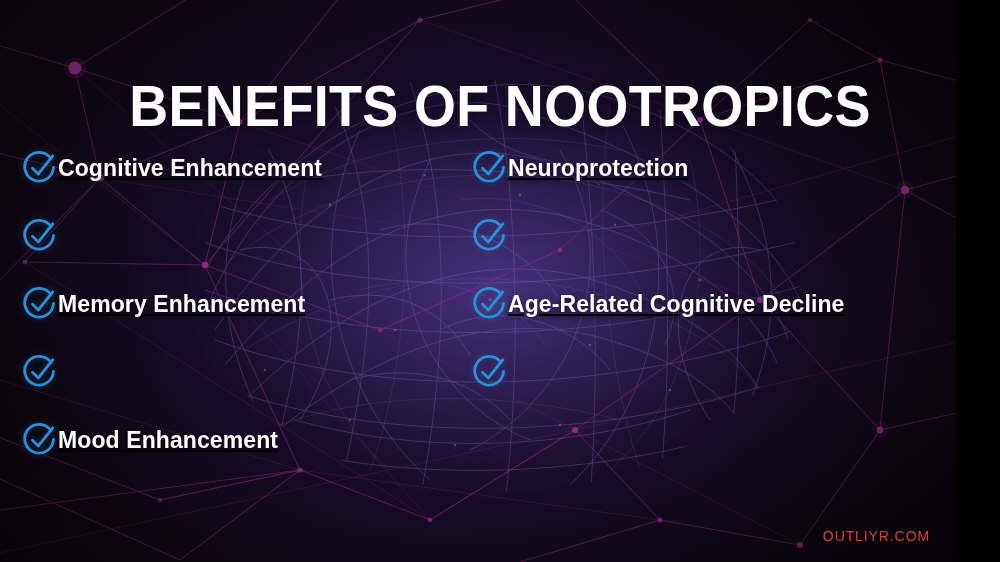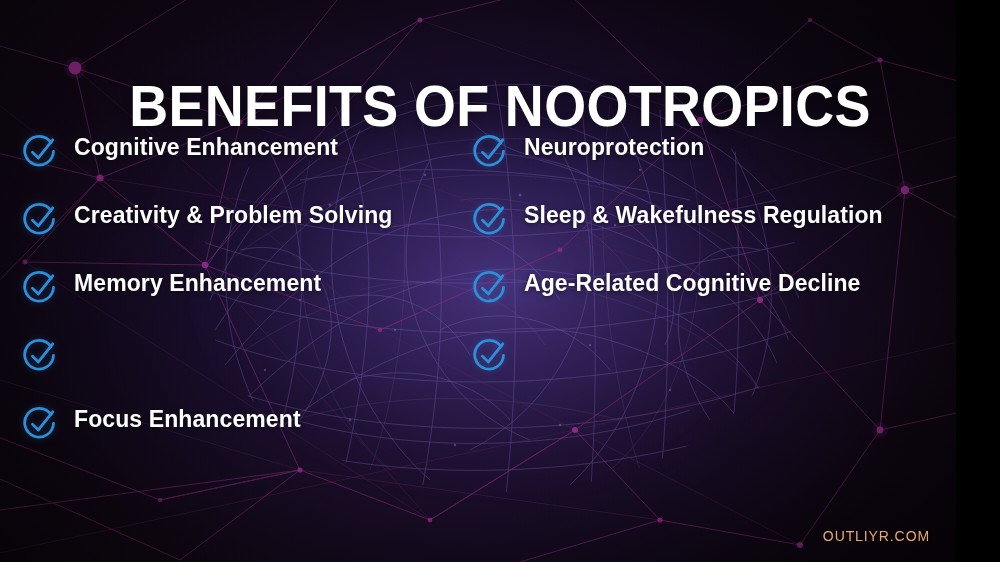--- a/index.html
+++ b/index.html
@@ -63,22 +63,23 @@
   
   .column {
     position: absolute;
     top: 134px;
   }
   #col-left  { left: 22px;  width: 430px; }
   #col-right { left: 472px; width: 540px; }
 
   .benefit-row {
     display: flex;
+    align-items: center;
     height: 68px;
-    gap: 16px;
+    text-decoration: underline;
   }
   .check-icon {
     flex: 0 0 auto;
     width: 36px;
     height: 36px;
     display: block;
     filter: drop-shadow(0 0 3px rgba(41,134,212,0.35));
   }
   .benefit-label {
     color: #ffffff;
@@ -88,21 +89,21 @@
     letter-spacing: 0.1px;
     white-space: nowrap;
     text-shadow: 0 1px 5px rgba(0,0,0,0.6);
   }
 
   
   #watermark {
     position: absolute;
     right: 26px;
     bottom: 18px;
-    color: #fdba74;
+    color: #ef4444;
     font-size: 14px;
     letter-spacing: 0.9px;
     font-weight: 400;
     opacity: 0.92;
   }
 </style>
 </head>
 <body>
 
 <div id="canvas">
@@ -274,58 +275,56 @@
         <path d="M32.2 9.5 A16 16 0 1 0 35 19.2" fill="none" stroke="#2e8fd8" stroke-width="3.1" stroke-linecap="round"></path>
         <path d="M11.6 20.3 L18.2 26.6 L34.2 6.4" fill="none" stroke="#2e8fd8" stroke-width="3.1" stroke-linecap="round" stroke-linejoin="round"></path>
       </svg>
       <span class="benefit-label">Cognitive Enhancement</span>
     </div>
     <div class="benefit-row">
       <svg class="check-icon" viewBox="0 0 40 40">
         <path d="M32.2 9.5 A16 16 0 1 0 35 19.2" fill="none" stroke="#2e8fd8" stroke-width="3.1" stroke-linecap="round"></path>
         <path d="M11.6 20.3 L18.2 26.6 L34.2 6.4" fill="none" stroke="#2e8fd8" stroke-width="3.1" stroke-linecap="round" stroke-linejoin="round"></path>
       </svg>
-      <span class="benefit-label">Creativity &amp; Problem Solving</span>
     </div>
     <div class="benefit-row">
       <svg class="check-icon" viewBox="0 0 40 40">
         <path d="M32.2 9.5 A16 16 0 1 0 35 19.2" fill="none" stroke="#2e8fd8" stroke-width="3.1" stroke-linecap="round"></path>
         <path d="M11.6 20.3 L18.2 26.6 L34.2 6.4" fill="none" stroke="#2e8fd8" stroke-width="3.1" stroke-linecap="round" stroke-linejoin="round"></path>
       </svg>
       <span class="benefit-label">Memory Enhancement</span>
     </div>
     <div class="benefit-row">
       <svg class="check-icon" viewBox="0 0 40 40">
         <path d="M32.2 9.5 A16 16 0 1 0 35 19.2" fill="none" stroke="#2e8fd8" stroke-width="3.1" stroke-linecap="round"></path>
         <path d="M11.6 20.3 L18.2 26.6 L34.2 6.4" fill="none" stroke="#2e8fd8" stroke-width="3.1" stroke-linecap="round" stroke-linejoin="round"></path>
       </svg>
     </div>
     <div class="benefit-row">
       <svg class="check-icon" viewBox="0 0 40 40">
         <path d="M32.2 9.5 A16 16 0 1 0 35 19.2" fill="none" stroke="#2e8fd8" stroke-width="3.1" stroke-linecap="round"></path>
         <path d="M11.6 20.3 L18.2 26.6 L34.2 6.4" fill="none" stroke="#2e8fd8" stroke-width="3.1" stroke-linecap="round" stroke-linejoin="round"></path>
       </svg>
-      <span class="benefit-label">Focus Enhancement</span>
+      <span class="benefit-label">Mood Enhancement</span>
     </div>
   </div>
 
   <div class="column" id="col-right">
     <div class="benefit-row">
       <svg class="check-icon" viewBox="0 0 40 40">
         <path d="M32.2 9.5 A16 16 0 1 0 35 19.2" fill="none" stroke="#2e8fd8" stroke-width="3.1" stroke-linecap="round"></path>
         <path d="M11.6 20.3 L18.2 26.6 L34.2 6.4" fill="none" stroke="#2e8fd8" stroke-width="3.1" stroke-linecap="round" stroke-linejoin="round"></path>
       </svg>
       <span class="benefit-label">Neuroprotection</span>
     </div>
     <div class="benefit-row">
       <svg class="check-icon" viewBox="0 0 40 40">
         <path d="M32.2 9.5 A16 16 0 1 0 35 19.2" fill="none" stroke="#2e8fd8" stroke-width="3.1" stroke-linecap="round"></path>
         <path d="M11.6 20.3 L18.2 26.6 L34.2 6.4" fill="none" stroke="#2e8fd8" stroke-width="3.1" stroke-linecap="round" stroke-linejoin="round"></path>
       </svg>
-      <span class="benefit-label">Sleep &amp; Wakefulness Regulation</span>
     </div>
     <div class="benefit-row">
       <svg class="check-icon" viewBox="0 0 40 40">
         <path d="M32.2 9.5 A16 16 0 1 0 35 19.2" fill="none" stroke="#2e8fd8" stroke-width="3.1" stroke-linecap="round"></path>
         <path d="M11.6 20.3 L18.2 26.6 L34.2 6.4" fill="none" stroke="#2e8fd8" stroke-width="3.1" stroke-linecap="round" stroke-linejoin="round"></path>
       </svg>
       <span class="benefit-label">Age-Related Cognitive Decline</span>
     </div>
     <div class="benefit-row">
       <svg class="check-icon" viewBox="0 0 40 40">

